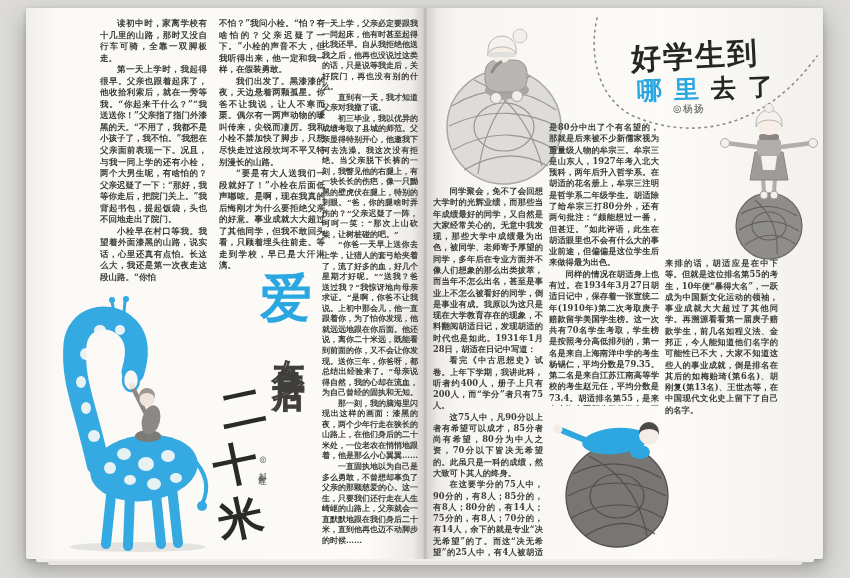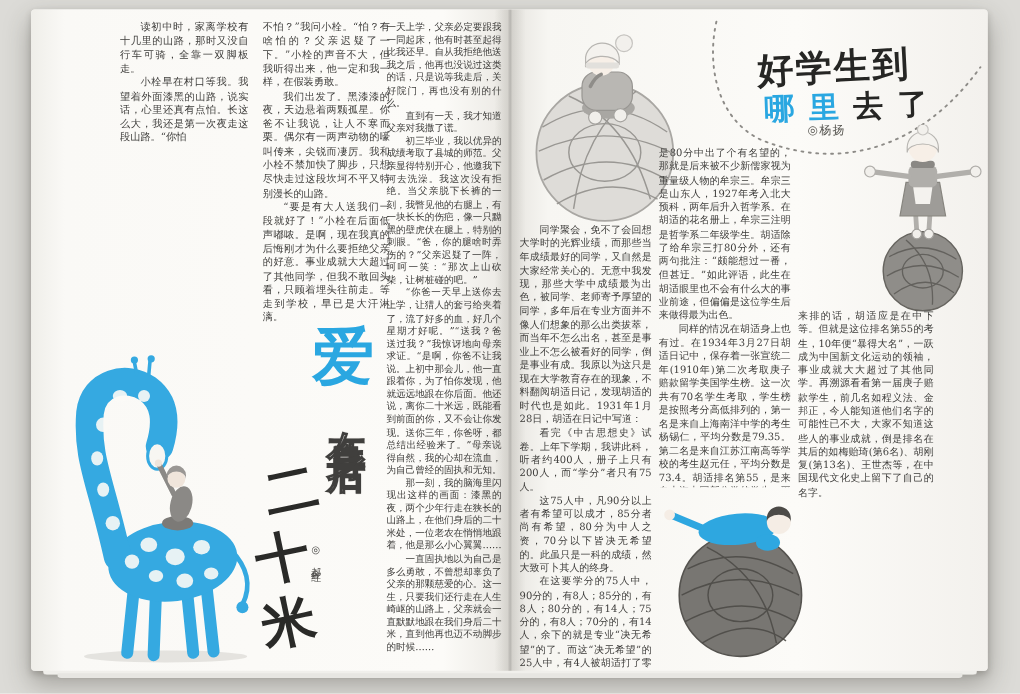--- a/index.html
+++ b/index.html
@@ -25,21 +25,21 @@
     background:linear-gradient(90deg,#efeee9 0%,#faf9f6 7%,#fcfbf8 86%,#ebe9e4 99%);}
   .page-right{left:399px;width:398px;border-radius:0 3px 3px 0;
     background:linear-gradient(90deg,#e6e4df 0%,#f7f6f2 8%,#fcfbf8 60%,#f3f1ed 100%);}
   .spine{position:absolute;left:386px;top:0;width:26px;height:551px;pointer-events:none;
     background:linear-gradient(90deg,rgba(80,76,68,0) 0%,rgba(80,76,68,.14) 42%,rgba(42,40,36,.26) 50%,rgba(80,76,68,.13) 58%,rgba(80,76,68,0) 100%);}
   .col{
     position:absolute;text-align:justify;color:#3d3c3a;
     font-family:"DejaVu Serif","Liberation Serif",serif;
     font-size:8.5px;line-height:1.36;overflow:hidden;
   }
-  .col p{margin:0;text-indent:2em;}
+  .col p{margin:0;text-indent:2em;font-weight:bold;}
   .col p.cont{text-indent:0;}
   
   .lp-col1{left:74px;top:10px;width:107px;height:300px;}
   .lp-col2{left:193px;top:10px;width:106px;height:254px;}
   .lp-col3{left:296px;top:10px;width:96px;height:536px;font-size:8px;line-height:1.32;}
   
   .lp-ai{position:absolute;left:234px;top:264px;font-size:52px;line-height:1;
     font-weight:bold;color:#2aa7e1;font-family:"DejaVu Sans","Liberation Sans",sans-serif;}
   .lp-vert{position:absolute;left:247px;top:326px;writing-mode:vertical-rl;
     font-size:32px;line-height:1;letter-spacing:9px;font-weight:bold;
@@ -76,20 +76,21 @@
 
 <div id="screen">
   <div class="book">
     <div class="stack1"></div>
     <div class="stack2"></div>
 
     <div class="page page-left">
 
       <div class="col lp-col1">
         <p>读初中时，家离学校有十几里的山路，那时又没自行车可骑，全靠一双脚板走。</p>
+        <p>第一天上学时，我起得很早。父亲也跟着起床了，他收拾利索后，就在一旁等我。“你起来干什么？”“我送送你！”父亲指了指门外漆黑的天。“不用了，我都不是小孩子了，我不怕。”我想在父亲面前表现一下。况且，与我一同上学的还有小栓，两个大男生呢，有啥怕的？父亲迟疑了一下：“那好，我等你走后，把院门关上。”我背起书包，提起饭袋，头也不回地走出了院门。</p>
         <p>小栓早在村口等我。我望着外面漆黑的山路，说实话，心里还真有点怕。长这么大，我还是第一次夜走这段山路。“你怕</p>
       </div>
 
       <div class="col lp-col2">
         <p class="cont">不怕？”我问小栓。“怕？有啥怕的？父亲迟疑了一下。”小栓的声音不大，但我听得出来，他一定和我一样，在假装勇敢。</p>
         <p>我们出发了。黑漆漆的夜，天边悬着两颗孤星。你爸不让我说，让人不寒而栗。偶尔有一两声动物的嚎叫传来，尖锐而凄厉。我和小栓不禁加快了脚步，只想尽快走过这段坎坷不平又特别漫长的山路。</p>
         <p>“要是有大人送我们一段就好了！”小栓在后面低声嘟哝。是啊，现在我真的后悔刚才为什么要拒绝父亲的好意。事业成就大大超过了其他同学，但我不敢回头看，只顾着埋头往前走。等走到学校，早已是大汗淋漓。</p>
 
       </div>
 

